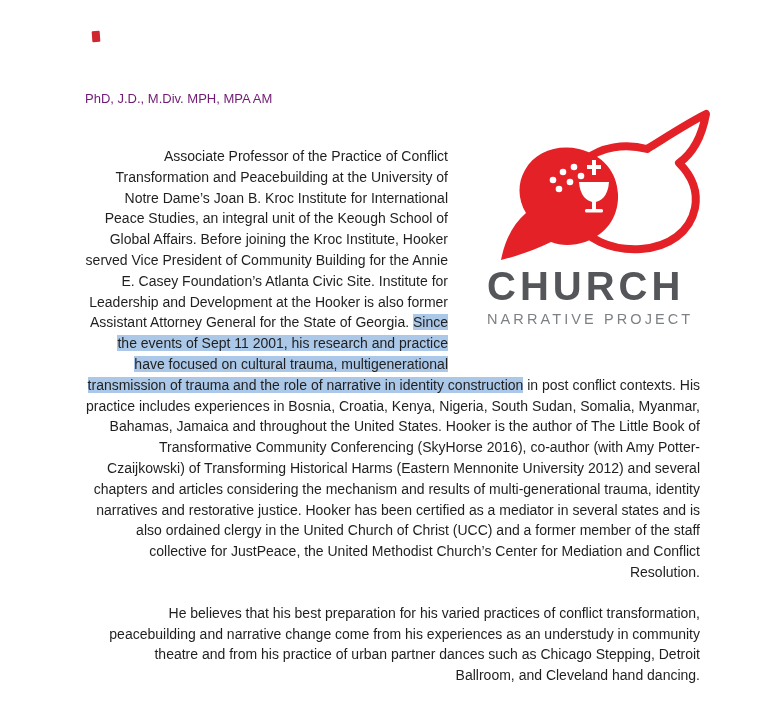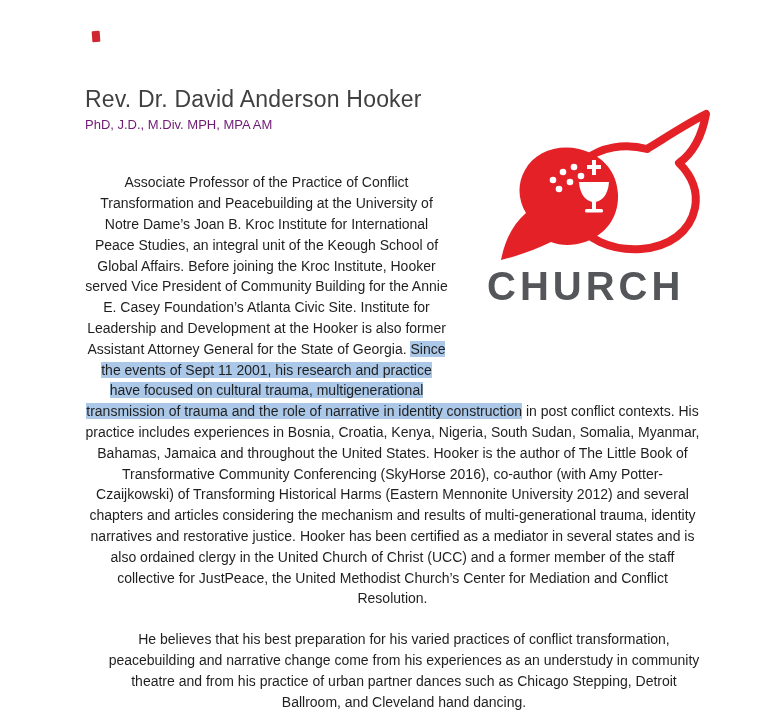--- a/index.html
+++ b/index.html
@@ -59,38 +59,37 @@
     margin-top: 5px;
     white-space: nowrap;
   }
   
   .bio {
     margin-top: 40px;
     width: 615px;
     font-size: 14px;
     line-height: 20.8px;
     color: #1f1f1f;
-    text-align: center;
+    text-align: right;
   }
   .wrap-spacer {
     float: right;
     width: 252px;
     height: 208px;
   }
   .para-2 { margin-top: 20px; margin-left: 23px; }
   .highlight { background-color: #abc8e8; }
 </style>
 </head>
 <body>
 
 <div class="page">
 
   <div class="red-mark"></div>
 
-  <h1 class="doc-title">Rev. Dr. David Anderson Hooker</h1>
   <div class="credentials">PhD, J.D., M.Div. MPH, MPA AM</div>
 
   <div class="logo">
     <svg width="222" height="152" viewBox="0 0 222 152" aria-hidden="true">
 
       <path d="M 213 4
                C 209 26 200 43 186 53
                C 199 66 205 82 202 98
                C 197 122 176 137 148 139
                C 118 141 92 129 81 108
@@ -115,20 +114,21 @@
       <circle cx="88" cy="66" r="3.3" fill="#ffffff"></circle>
 
       <rect x="99" y="50" width="4" height="15" fill="#ffffff"></rect>
       <rect x="94" y="55" width="14" height="4" fill="#ffffff"></rect>
 
       <path d="M 86 72 L 116 72 C 115 86 108 92 101 92 C 94 92 87 86 86 72 Z" fill="#ffffff"></path>
       <rect x="99" y="91" width="4" height="8" fill="#ffffff"></rect>
       <rect x="92" y="99" width="18" height="3.5" rx="1.5" fill="#ffffff"></rect>
     </svg>
     <div class="logo-main">CHURCH</div>
+    <div class="logo-sub">NARRATIVE PROJECT</div>
   </div>
 
   <div class="bio">
     <p><span class="wrap-spacer"></span><span>Associate Professor of the Practice of Conflict Transformation and Peacebuilding at the University of Notre Dame’s Joan B. Kroc Institute for International Peace Studies, an integral unit of the Keough School of Global Affairs. Before joining the Kroc Institute, Hooker served Vice President of Community Building for the Annie E. Casey Foundation’s Atlanta Civic Site. Institute for Leadership and Development at the Hooker is also former Assistant Attorney General for the State of Georgia. </span><span class="highlight">Since the events of  Sept 11 2001, his research and practice have focused on cultural trauma, multigenerational transmission of trauma and the role of narrative in identity construction</span><span> in post conflict contexts. His practice includes experiences in Bosnia, Croatia, Kenya, Nigeria, South Sudan, Somalia, Myanmar, Bahamas, Jamaica and throughout the United States. Hooker is the author of The Little Book of Transformative Community Conferencing (SkyHorse 2016), co-author (with Amy Potter-Czaijkowski) of Transforming Historical Harms (Eastern Mennonite University 2012) and several chapters and articles considering the mechanism and results of multi-generational trauma, identity narratives and restorative justice. Hooker has been certified as a mediator in several states and is also ordained clergy in the United Church of Christ (UCC) and a former member of the staff collective for JustPeace, the United Methodist Church’s Center for Mediation and Conflict Resolution.</span></p>
     <p class="para-2">He believes that his best preparation for his varied practices of conflict transformation, peacebuilding and narrative change come from his experiences as an understudy in community theatre and from his practice of urban partner dances such as Chicago Stepping, Detroit Ballroom, and Cleveland hand dancing.</p>
   </div>
 
 </div>
 
 </body></html>

